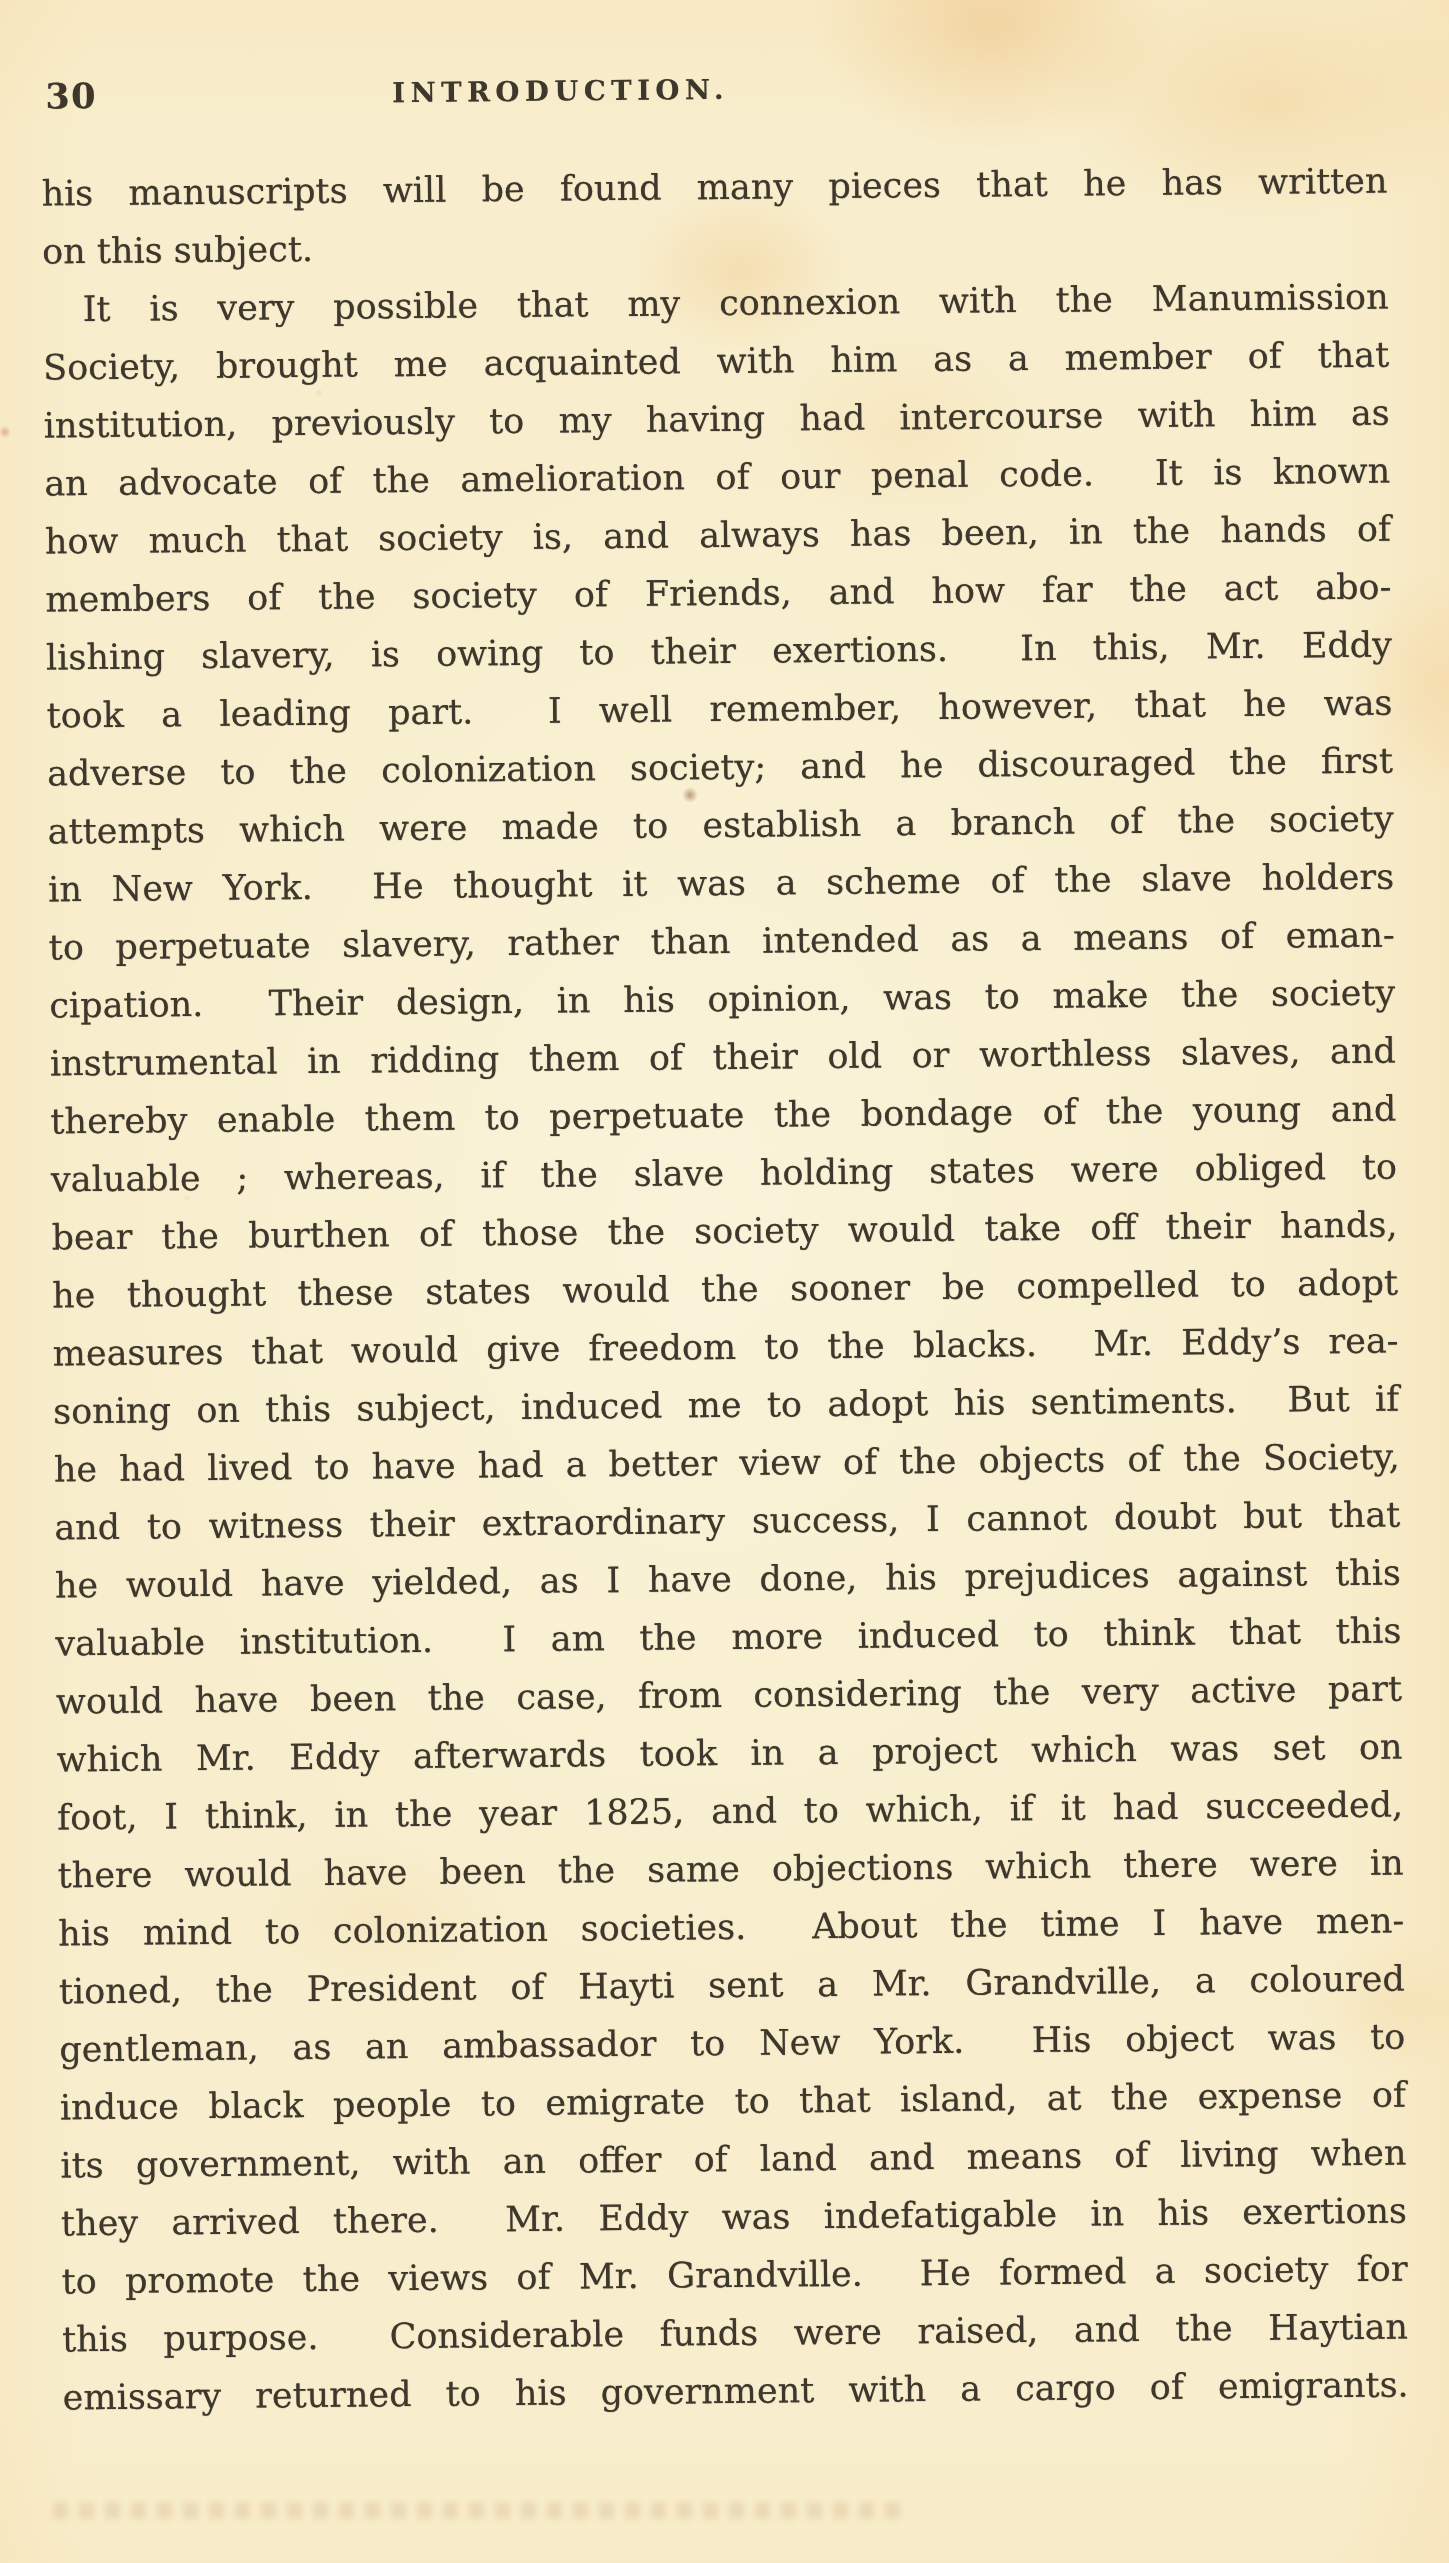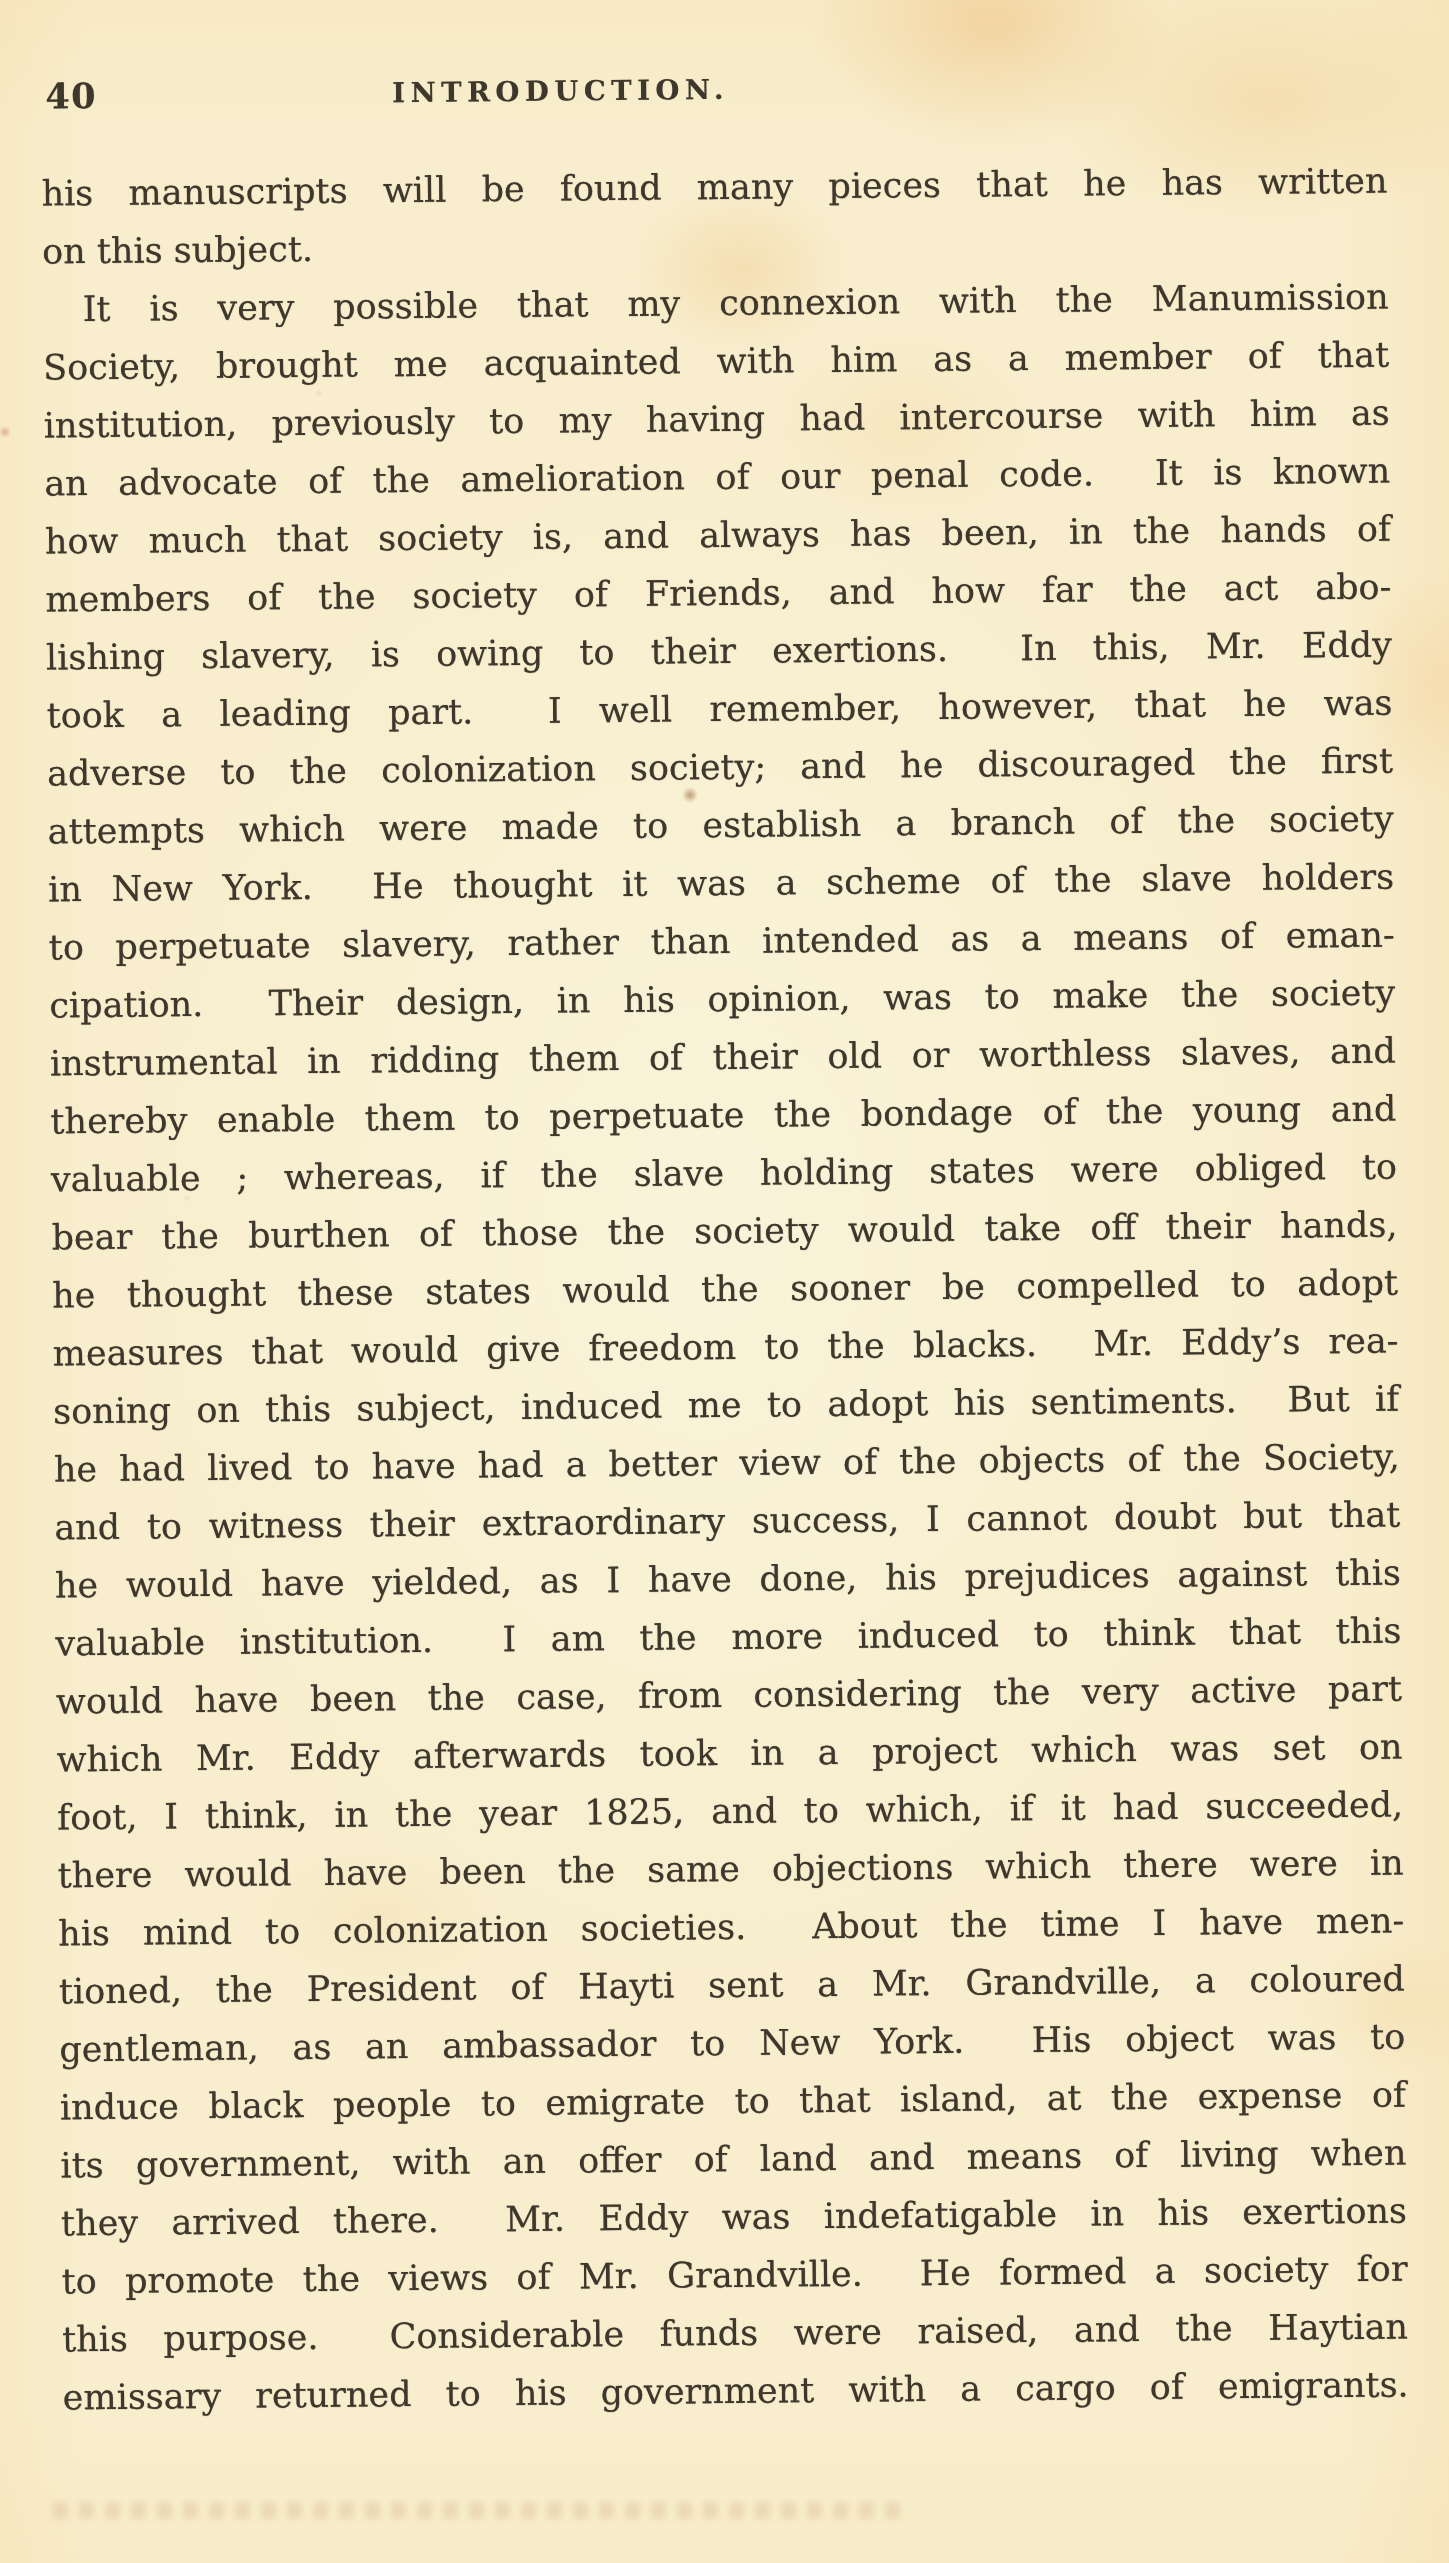--- a/index.html
+++ b/index.html
@@ -93,21 +93,21 @@
     opacity: 0.30;
     border-radius: 3.7px;
   }
 </style>
 </head>
 <body>
 
 <div class="page">
   <div class="scan-layer">
     <div class="running-head">
-      <span class="page-number">40</span>
+      <span class="page-number">30</span>
       <span class="running-title">INTRODUCTION.</span>
     </div>
     <div class="page-body">
         <div class="line">his manuscripts will be found many pieces that he has written</div>
         <div class="line endline">on this subject.</div>
         <div class="line indent">It is very possible that my connexion with the Manumission</div>
         <div class="line">Society, brought me acquainted with him as a member of that</div>
         <div class="line">institution, previously to my having had intercourse with him as</div>
         <div class="line">an advocate of the amelioration of our penal code.  It is known</div>
         <div class="line">how much that society is, and always has been, in the hands of</div>

